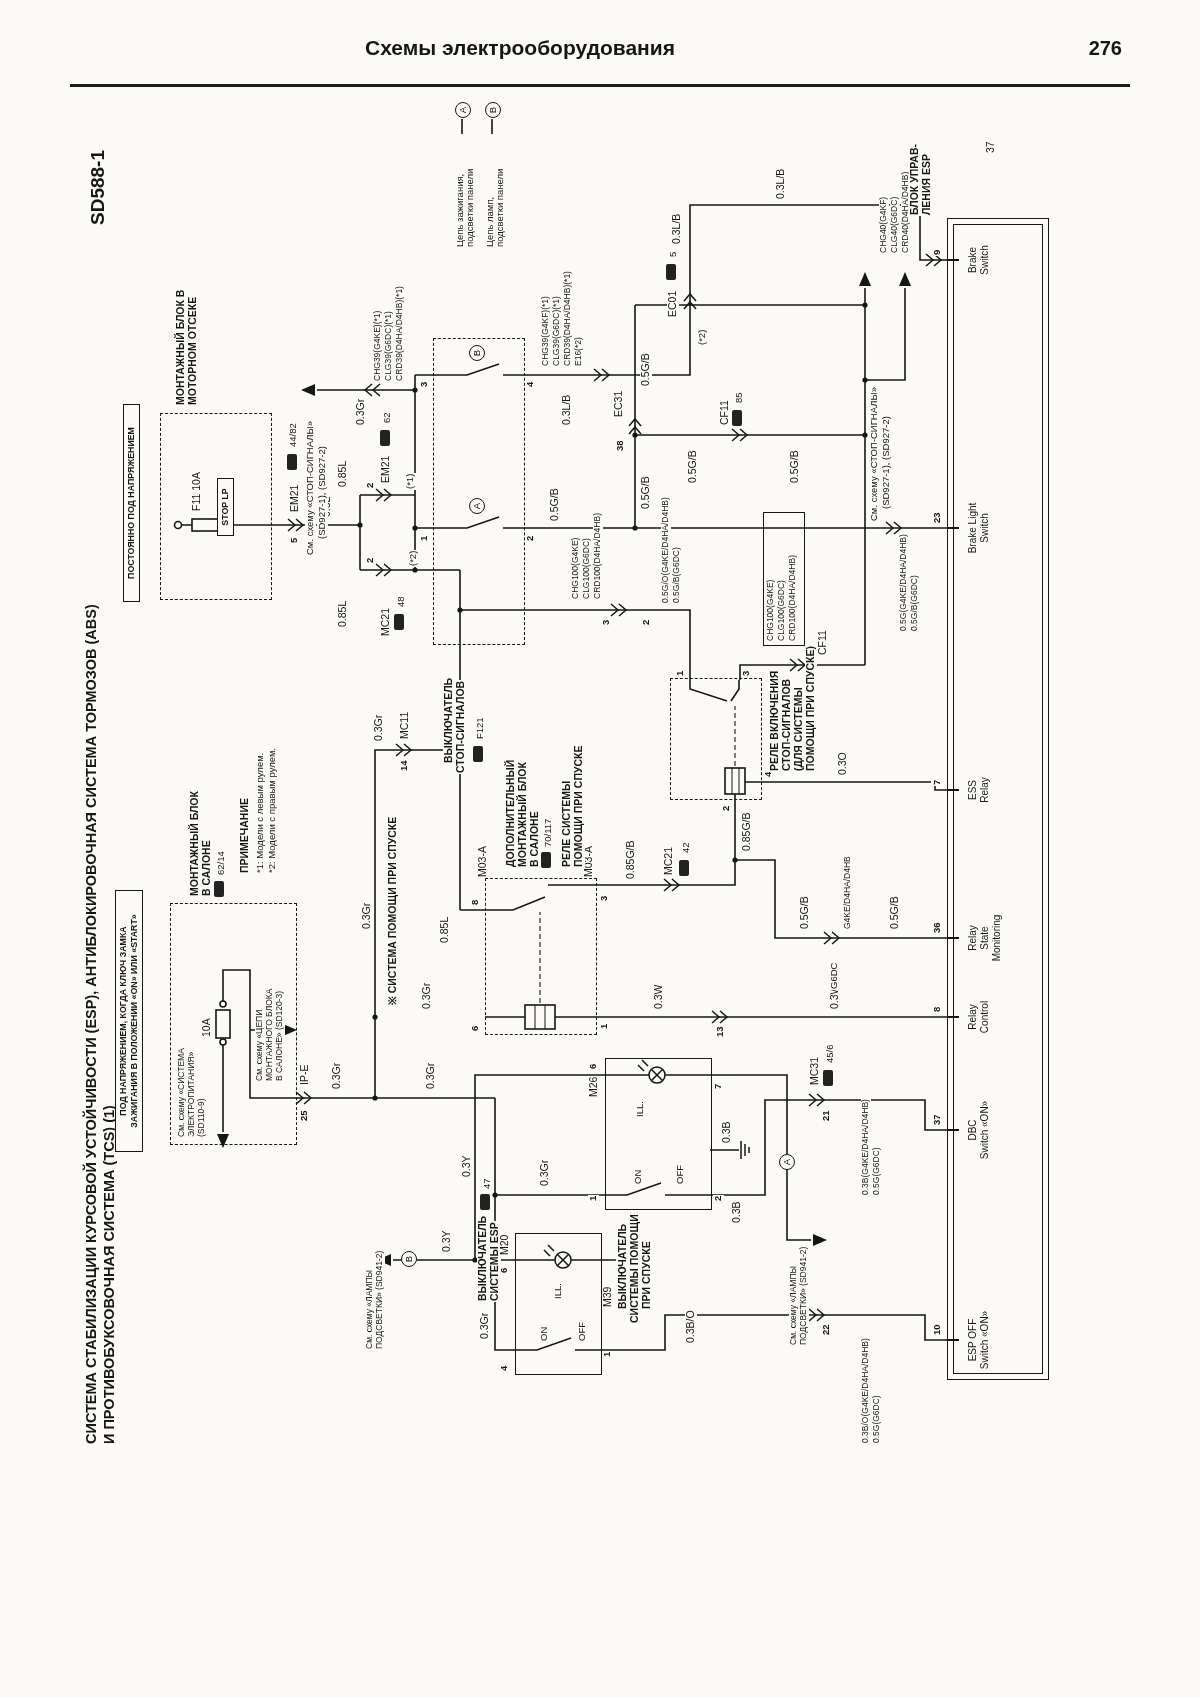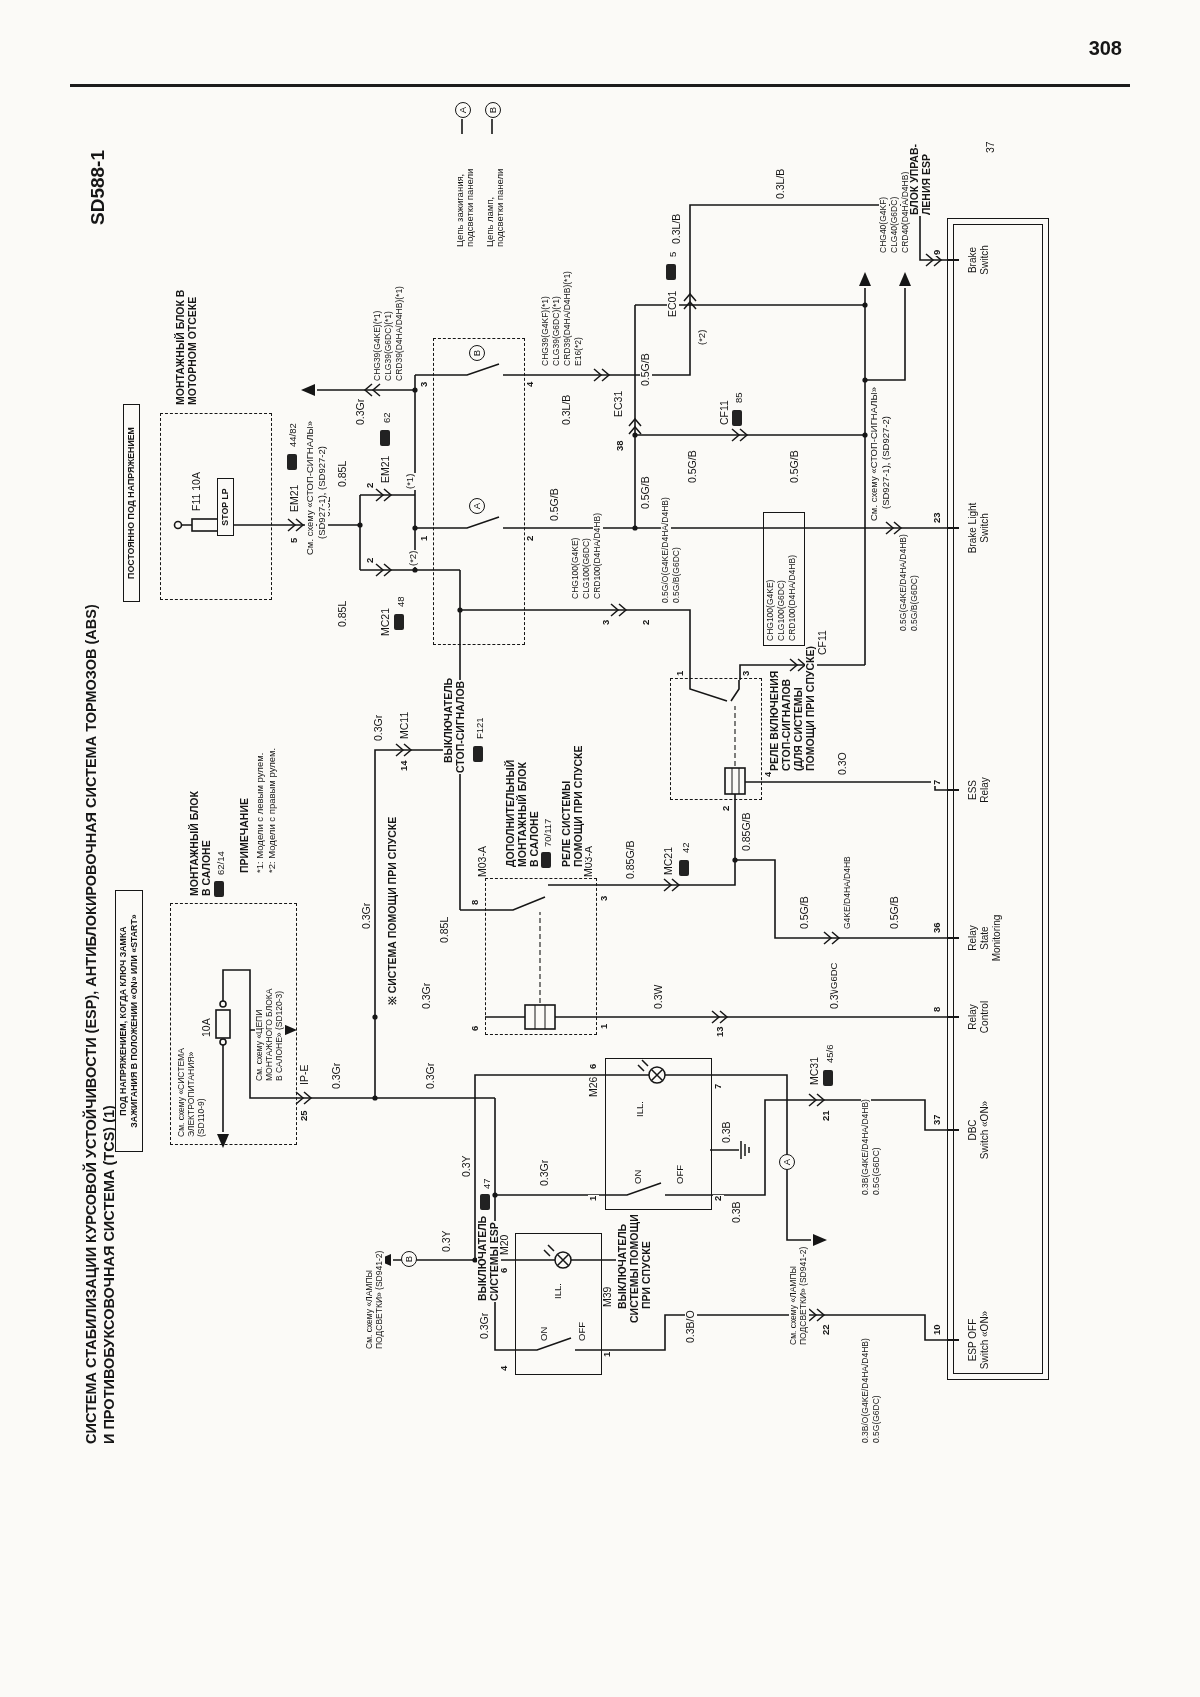--- a/index.html
+++ b/index.html
@@ -29,21 +29,22 @@
   .banner{position:absolute;border:1.3px solid #161616;background:#fbfaf7;font-size:8.8px;font-weight:700;
           text-align:center;padding:2px 3px;white-space:pre-line;z-index:3;line-height:1.25;}
   .tick{position:absolute;width:2px;height:12px;background:#161616;z-index:4;}
   .pnum{position:absolute;font-size:9.5px;font-weight:700;background:#fbfaf7;z-index:4;padding:0 1px;}
   .plabel{position:absolute;width:90px;text-align:center;font-size:10px;line-height:1.2;z-index:4;white-space:pre-line;}
 </style>
 </head>
 <body>
 
 <div class="page">
-  <div class="hdr-num">308</div>
+  <div class="hdr-title">Схемы электрооборудования</div>
+  <div class="hdr-num">276</div>
   <div class="hdr-rule"></div>
 
   <div id="rot">
     <svg width="1530" height="1060" viewBox="0 0 1530 1060">
       <g stroke="#161616" stroke-width="1.6" fill="none">
 
         <circle cx="1105" cy="103" r="3.5"></circle>
         <path d="M1105,106 V117 M1105,143 V150"></path>
         <rect x="1099" y="117" width="12" height="26"></rect>
 

